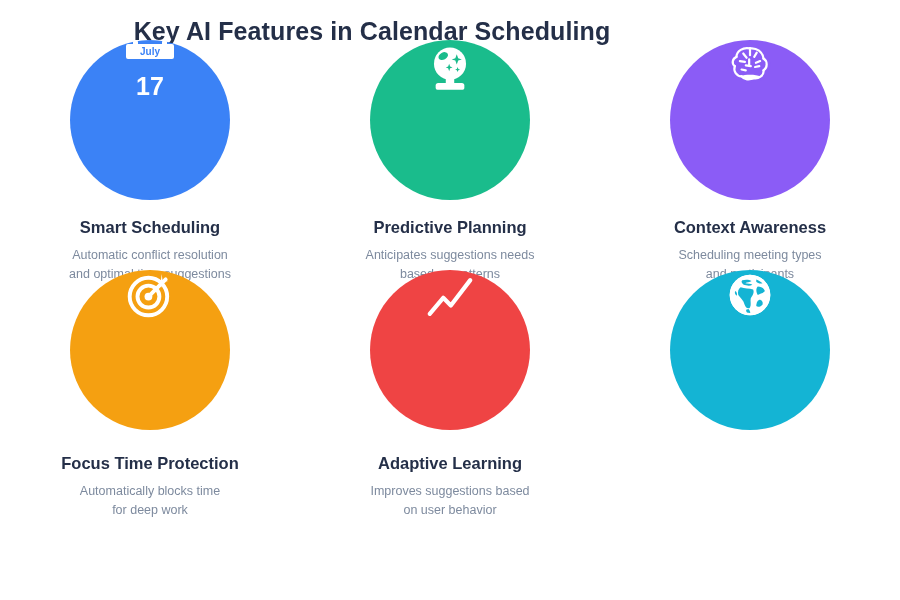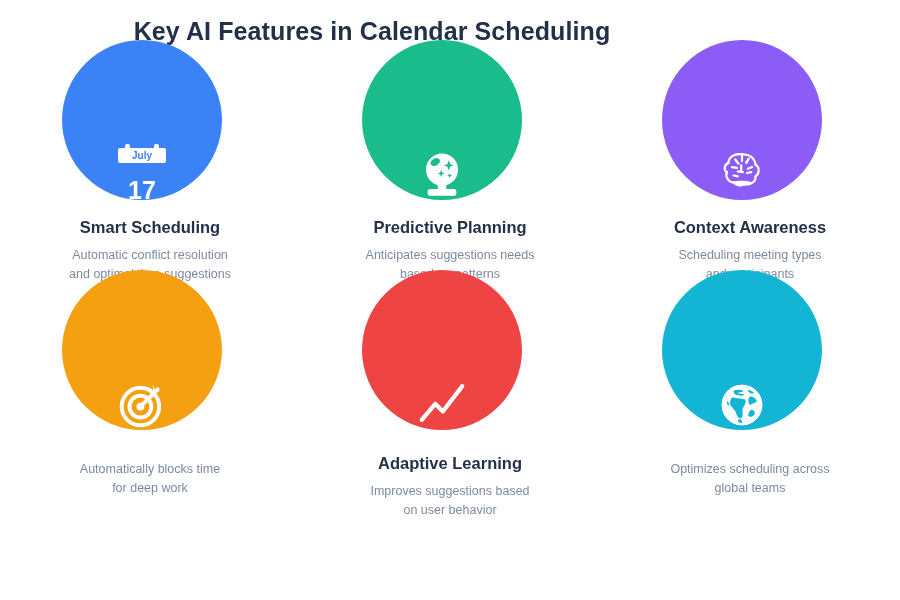--- a/index.html
+++ b/index.html
@@ -38,24 +38,24 @@
   .feature-text {
     position: absolute;
     width: 300px;
     left: 0;
     text-align: center;
   }
   .circle {
     position: absolute;
     width: 160px;
     height: 160px;
-    left: 62px;
+    left: 70px;
     border-radius: 50%;
     display: flex;
-    align-items: flex-end;
+    align-items: flex-start;
     justify-content: center;
   }
   .circle .glyph {
     display: block;
     line-height: 1;
   }
   .feature-title {
     font-size: 16.5px;
     font-weight: bold;
     color: #242f48;
@@ -222,20 +222,21 @@
         <svg class="svg-icon" width="50" height="50" viewBox="0 0 64 64" aria-hidden="true">
           <circle cx="30" cy="34" r="24" fill="none" stroke="#ffffff" stroke-width="5"></circle>
           <circle cx="30" cy="34" r="14" fill="none" stroke="#ffffff" stroke-width="5"></circle>
           <circle cx="30" cy="34" r="5" fill="#ffffff"></circle>
           <path d="M30 34 L52 12" stroke="#ffffff" stroke-width="5" stroke-linecap="round"></path>
           <path d="M47 5 l1 8 8 1 -8 1 -1 8 -1 -8 -8 -1 8 -1 z" fill="#ffffff"></path>
         </svg>
       </span>
     </div>
     <div class="feature-text">
+      <div class="feature-title">Focus Time Protection</div>
       <div class="feature-desc">Automatically blocks time
 for deep work</div>
     </div>
   </div>
 
   <div class="feature row2 col2">
     <div class="circle" style="background:#ef4444;">
       <span class="glyph">
         <svg class="svg-icon" width="54" height="54" viewBox="0 0 64 64" aria-hidden="true">
           <path d="M8 52 L24 33 L33 42 L56 12" fill="none" stroke="#ffffff" stroke-width="5" stroke-linecap="round" stroke-linejoin="round"></path>
@@ -263,18 +264,16 @@
             <path d="M44 38 c3 0 5 3 4 6 c-2 3 -6 4 -8 2 c0 -3 1 -7 4 -8 z"></path>
             <path d="M30 50 c2 2 3 5 2 7 c-3 0 -5 -3 -5 -6 z"></path>
             <path d="M13 27 c2 1 3 4 2 6 c-2 -1 -3 -4 -2 -6 z"></path>
           </g>
           <path d="M32 6 a26 26 0 0 1 0 52 a26 26 0 0 1 0 -52 z
                    M32 9 a23 23 0 0 0 0 46 a23 23 0 0 0 0 -46 z" fill="#ffffff"></path>
         </svg>
       </span>
     </div>
     <div class="feature-text">
-      <div class="feature-desc">Optimizes scheduling across
-global teams</div>
     </div>
   </div>
 
 </div>
 
 </body></html>

